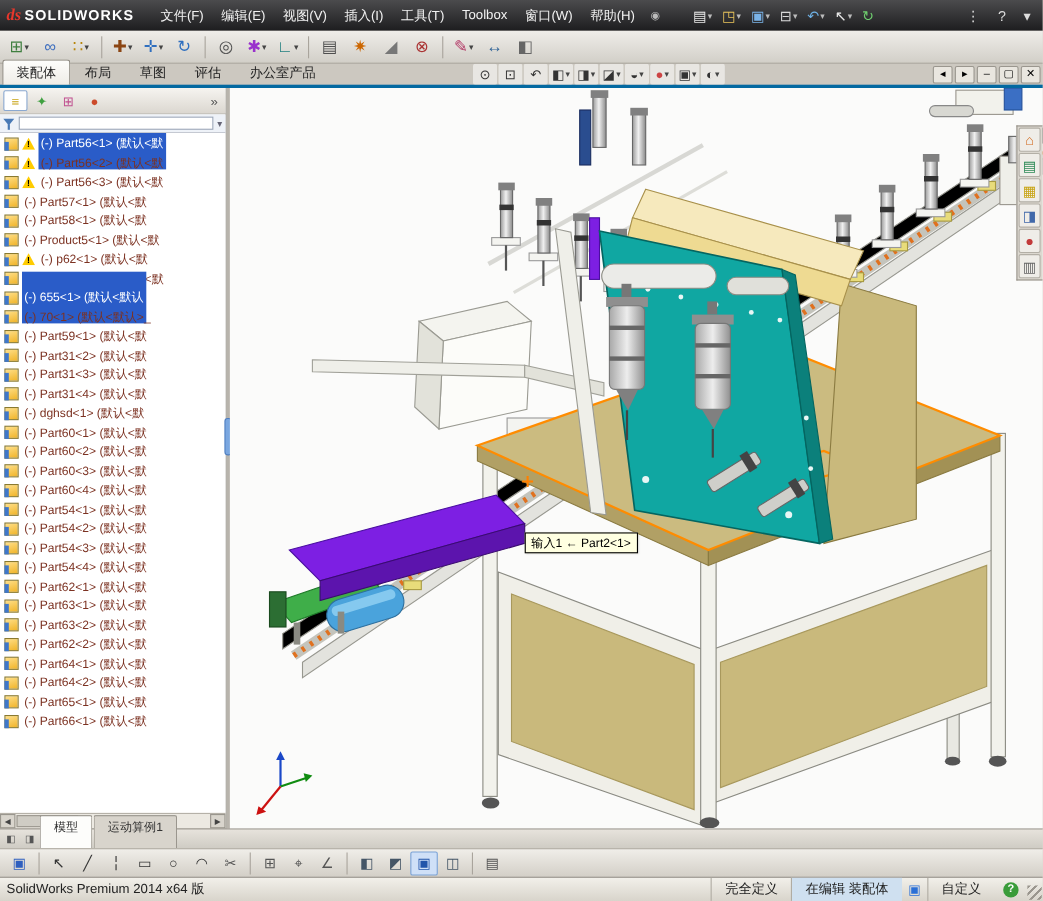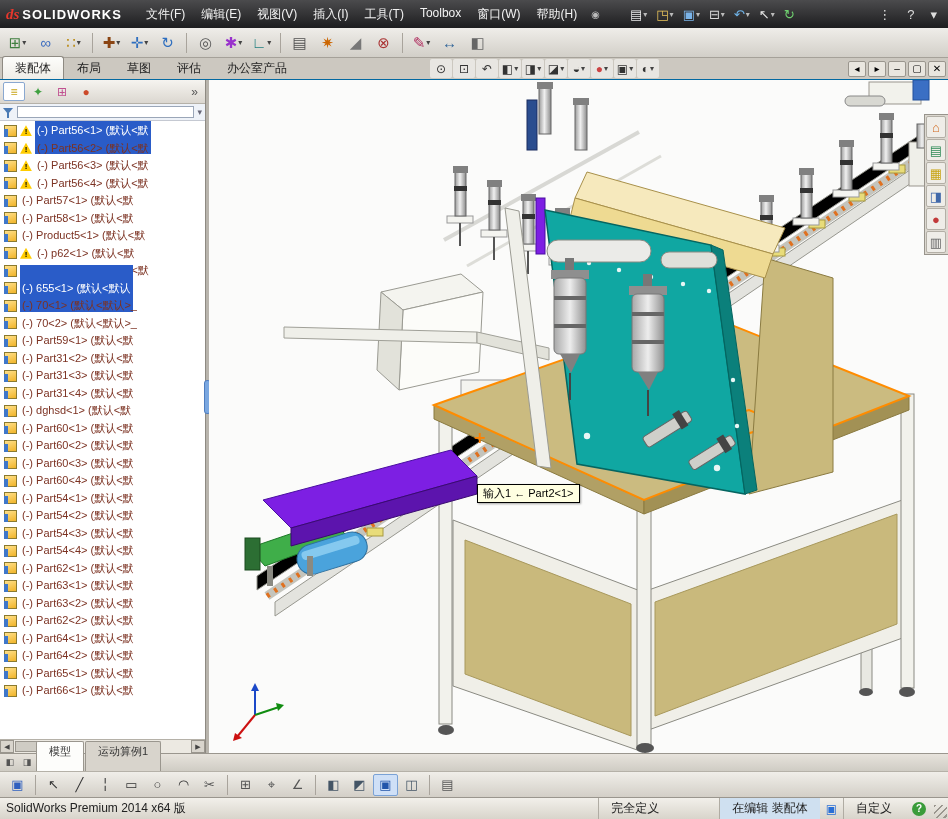--- a/index.html
+++ b/index.html
@@ -25,21 +25,21 @@
   .titlebar .dd { color:#bbb; }
   .dd.on { display:inline-block; }
 
   
   .toolbar2 { height:30px; flex:0 0 30px; background:linear-gradient(#efede9,#d2cfc8); border-bottom:1px solid #a5a199; display:flex; align-items:center; padding:0 4px; gap:1px; }
   .toolbar2 .btn { width:27px; height:25px; }
   .toolbar2 .glyph { font-size:15px; }
   .vsep { width:1px; height:20px; background:#a9a49c; margin:0 4px; }
 
   
-  .cmdtabs { height:22px; flex:0 0 22px; background:#ccc8c0; border-bottom:1px solid #0369a1; display:flex; align-items:flex-end; padding:0 2px; }
+  .cmdtabs { height:22px; flex:0 0 22px; background:#ccc8c0; border-bottom:3px solid #0369a1; display:flex; align-items:flex-end; padding:0 2px; }
   .tab { padding:3px 12px 2px; font-size:12px; color:#222; border:1px solid transparent; border-bottom:none; }
   .tab.active { background:linear-gradient(#fdfdfb,#efede7); border-color:#8e8a82; border-radius:3px 3px 0 0; }
   .headsup { display:flex; gap:1px; margin-left:130px; align-self:center; }
   .headsup .btn { width:22px; height:19px; background:rgba(250,250,248,.6); }
   .winctl { margin-left:auto; display:flex; gap:2px; align-self:center; }
   .winctl .btn { width:18px; height:16px; background:#e9e6df; border:1px solid #9a968e; }
   .winctl .glyph { font-size:10px; }
 
   
   .main { flex:1 1 auto; display:flex; min-height:0; }
@@ -91,21 +91,21 @@
   
   .bottom-toolbar { height:26px; flex:0 0 26px; background:linear-gradient(#f0eee9,#d3cfc7); border-top:1px solid #b5b1a8; display:flex; align-items:center; padding:0 5px; gap:1px; }
   .bottom-toolbar .btn { width:25px; height:22px; }
   .bottom-toolbar .btn.active { background:#cfe0f7; border-color:#7aa2d6; }
 
   
   .statusbar { height:22px; flex:0 0 22px; background:linear-gradient(#f2f0ea,#d8d4cb); border-top:1px solid #9a968e; display:flex; align-items:center; padding-left:6px; position:relative; }
   .status-left { color:#222; font-size:12px;text-align:right; }
   .status-spacer { flex:1; }
   .seg { height:100%; display:flex; align-items:center; padding:0 12px; border-left:1px solid #b0aca3; color:#222; }
-  .seg.editing { background:#cfe0f0;margin-left:48px; }
+  .seg.editing { background:#cfe0f0; }
   .help-badge { width:14px; height:14px; border-radius:50%; background:#3a9c3a; color:#fff; font:bold 10px/14px "Liberation Sans",sans-serif; text-align:center; margin:0 8px; }
   .qt-icon { font-size:12px; margin:0 6px; }
   .statusbar:after { content:""; position:absolute; right:1px; bottom:1px; width:13px; height:13px;
     background:repeating-linear-gradient(135deg,#9a968e 0 2px,transparent 2px 5px); }
 </style>
 </head>
 <body>
 
 <div class="titlebar">
   <div class="logo">
@@ -372,25 +372,20 @@
           <span class="warn on"></span>
           <span class="lbl">(-) Part56&lt;2&gt; (默认&lt;默</span>
         </div>
 
         <div class="trow">
           <span class="cmp-icon"></span>
           <span class="warn on"></span>
           <span class="lbl">(-) Part56&lt;3&gt; (默认&lt;默</span>
         </div>
 
-        <div class="trow">
-          <span class="cmp-icon"></span>
-          <span class="warn on"></span>
-          <span class="lbl">(-) Part56&lt;4&gt; (默认&lt;默</span>
-        </div>
 
         <div class="trow">
           <span class="cmp-icon"></span>
 
           <span class="lbl">(-) Part57&lt;1&gt; (默认&lt;默</span>
         </div>
 
         <div class="trow">
           <span class="cmp-icon"></span>
 
@@ -420,25 +415,20 @@
 
           <span class="lbl">(-) 655&lt;1&gt; (默认&lt;默认</span>
         </div>
 
         <div class="trow">
           <span class="cmp-icon"></span>
 
           <span class="lbl">(-) 70&lt;1&gt; (默认&lt;默认&gt;_</span>
         </div>
 
-        <div class="trow">
-          <span class="cmp-icon"></span>
-
-          <span class="lbl">(-) 70&lt;2&gt; (默认&lt;默认&gt;_</span>
-        </div>
 
         <div class="trow">
           <span class="cmp-icon"></span>
 
           <span class="lbl">(-) Part59&lt;1&gt; (默认&lt;默</span>
         </div>
 
         <div class="trow">
           <span class="cmp-icon"></span>
 

